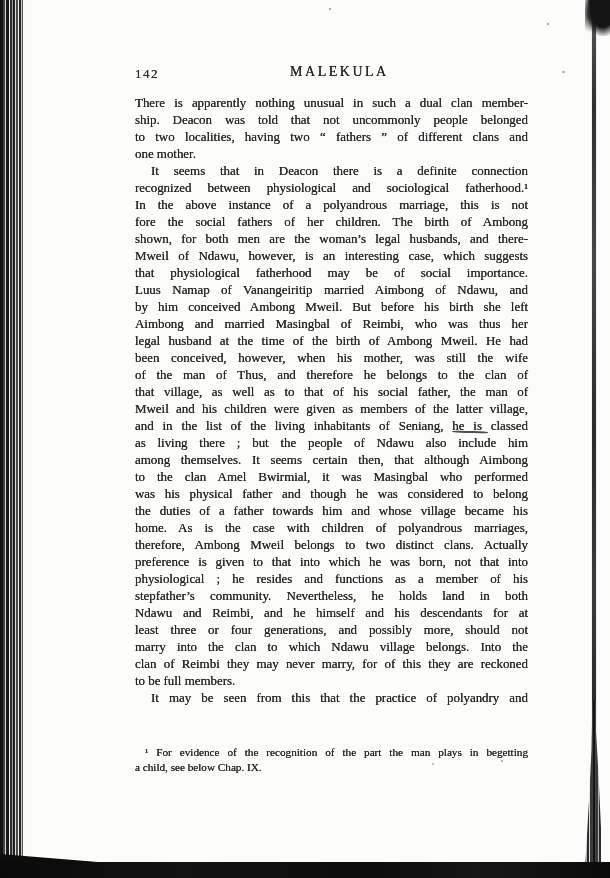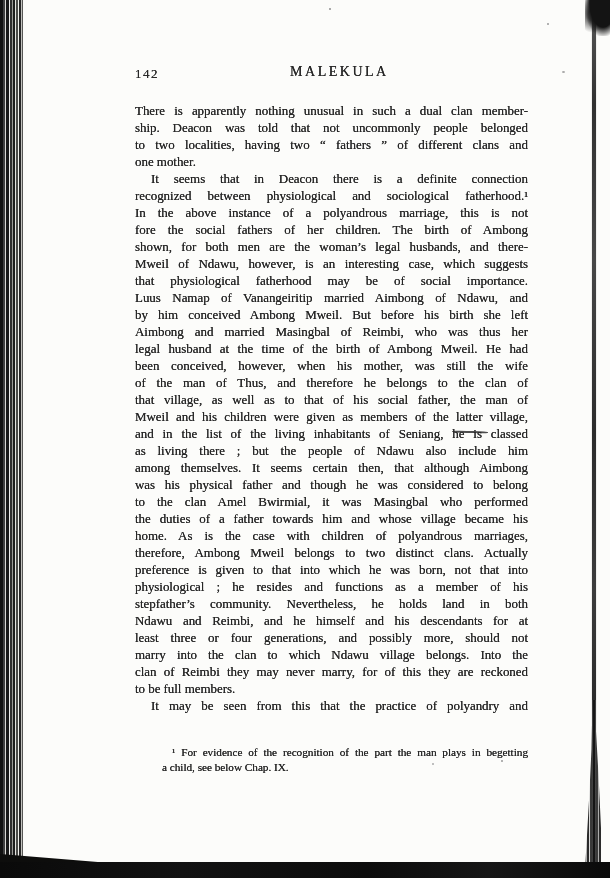--- a/index.html
+++ b/index.html
@@ -79,32 +79,32 @@
     position: absolute; left: 0; top: 2px;
     font-size: 13px; letter-spacing: 1.5px;
     text-shadow: 0 0 0.35px currentColor;
   }
   .running-title {
     position: absolute; left: 50%; transform: translateX(-42%); top: 0;
     font-size: 14px; letter-spacing: 2.5px;
     text-shadow: 0 0 0.4px currentColor;
   }
 
-  .body-block { position: absolute; top: 94px; left: 135px; width: 393px; margin-top: 8px; }
+  .body-block { position: absolute; top: 94px; left: 135px; width: 393px; }
   .footnote-block { position: absolute; top: 745px; left: 135px; width: 393px; }
 
   .line {
     text-align: justify;
     text-align-last: justify;
     text-shadow: 0 0 0.35px currentColor;
     letter-spacing: -0.05px;
   }
   .body-block .line { font-size: 13px; line-height: 17px; height: 17px; }
   .body-block .line.indent { text-indent: 16px; }
-  .footnote-block .line { font-size: 11.3px; line-height: 15px; height: 15px; margin-left: 27px; }
+  .footnote-block .line { font-size: 11.3px; line-height: 15px; height: 15px; }
   .footnote-block .line.indent { text-indent: 10px; }
   .line.end { text-align-last: left; }
 </style>
 </head>
 <body>
 
 <div class="scan">
 
   <div class="left-edge"></div>
   <div class="right-line"></div>
@@ -140,22 +140,22 @@
       <div class="line">by him conceived Ambong Mweil. But before his birth she left</div>
       <div class="line">Aimbong and married Masingbal of Reimbi, who was thus her</div>
       <div class="line">legal husband at the time of the birth of Ambong Mweil. He had</div>
       <div class="line">been conceived, however, when his mother, was still the wife</div>
       <div class="line">of the man of Thus, and therefore he belongs to the clan of</div>
       <div class="line">that village, as well as to that of his social father, the man of</div>
       <div class="line">Mweil and his children were given as members of the latter village,</div>
       <div class="line">and in the list of the living inhabitants of Seniang, he is classed</div>
       <div class="line">as living there ; but the people of Ndawu also include him</div>
       <div class="line">among themselves. It seems certain then, that although Aimbong</div>
+      <div class="line">to the clan Amel Bwirmial, it was Masingbal who performed</div>
       <div class="line">was his physical father and though he was considered to belong</div>
-      <div class="line">to the clan Amel Bwirmial, it was Masingbal who performed</div>
       <div class="line">the duties of a father towards him and whose village became his</div>
       <div class="line">home. As is the case with children of polyandrous marriages,</div>
       <div class="line">therefore, Ambong Mweil belongs to two distinct clans. Actually</div>
       <div class="line">preference is given to that into which he was born, not that into</div>
       <div class="line">physiological ; he resides and functions as a member of his</div>
       <div class="line">stepfather’s community. Nevertheless, he holds land in both</div>
       <div class="line">Ndawu and Reimbi, and he himself and his descendants for at</div>
       <div class="line">least three or four generations, and possibly more, should not</div>
       <div class="line">marry into the clan to which Ndawu village belongs. Into the</div>
       <div class="line">clan of Reimbi they may never marry, for of this they are reckoned</div>

